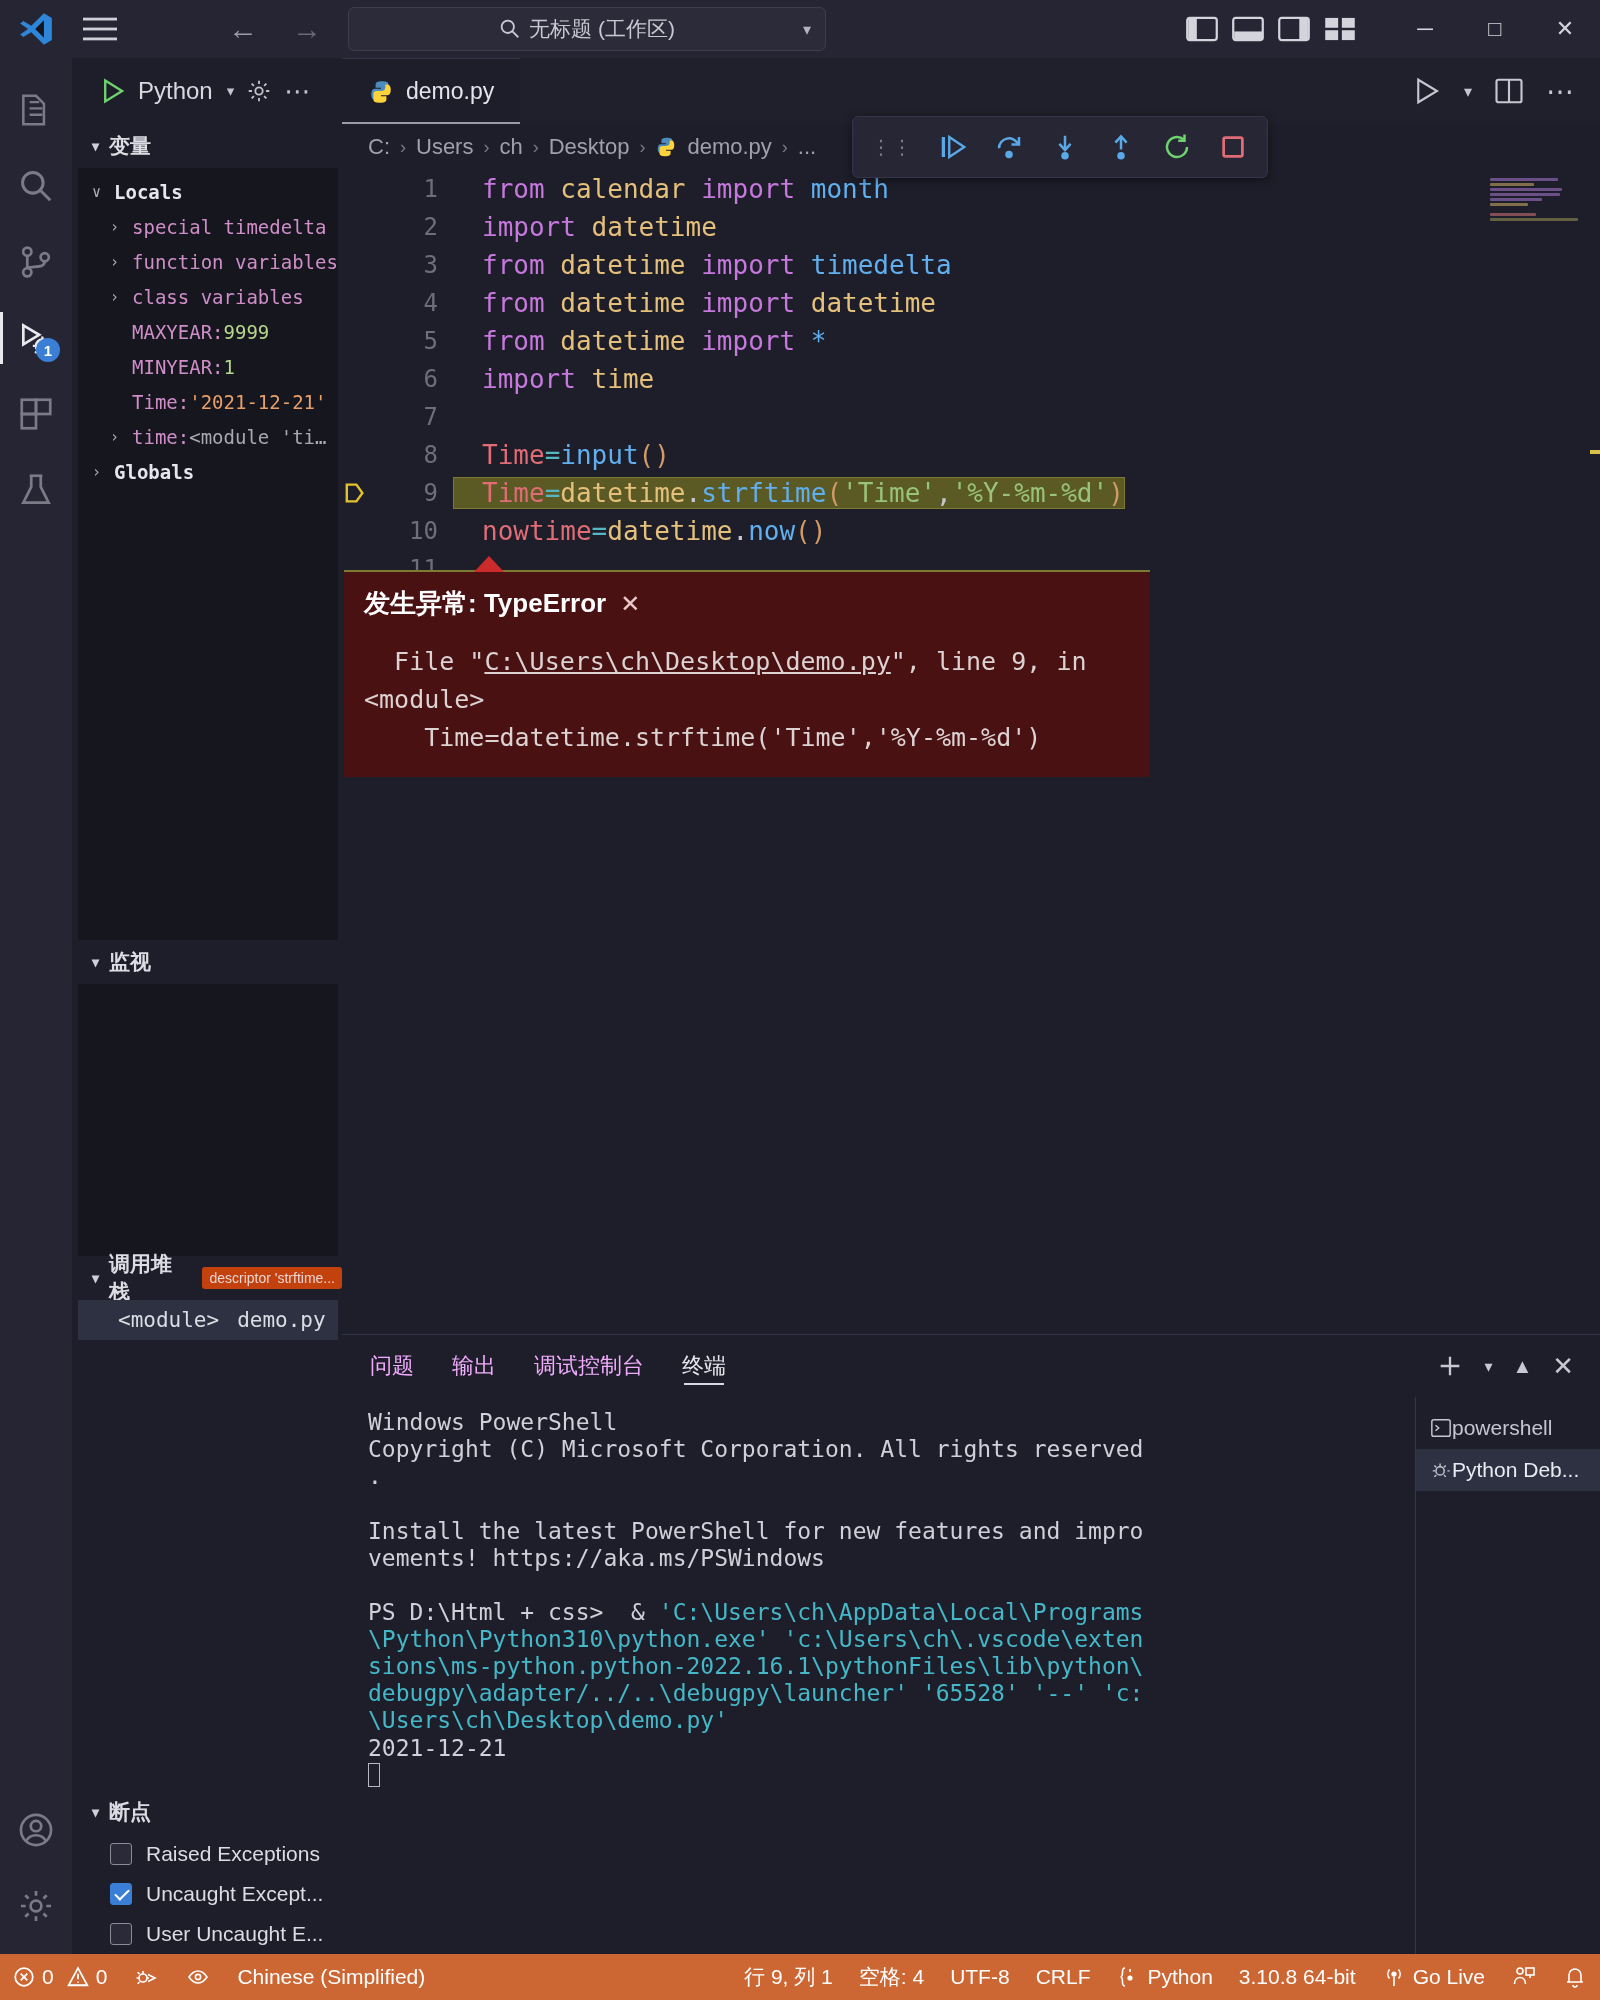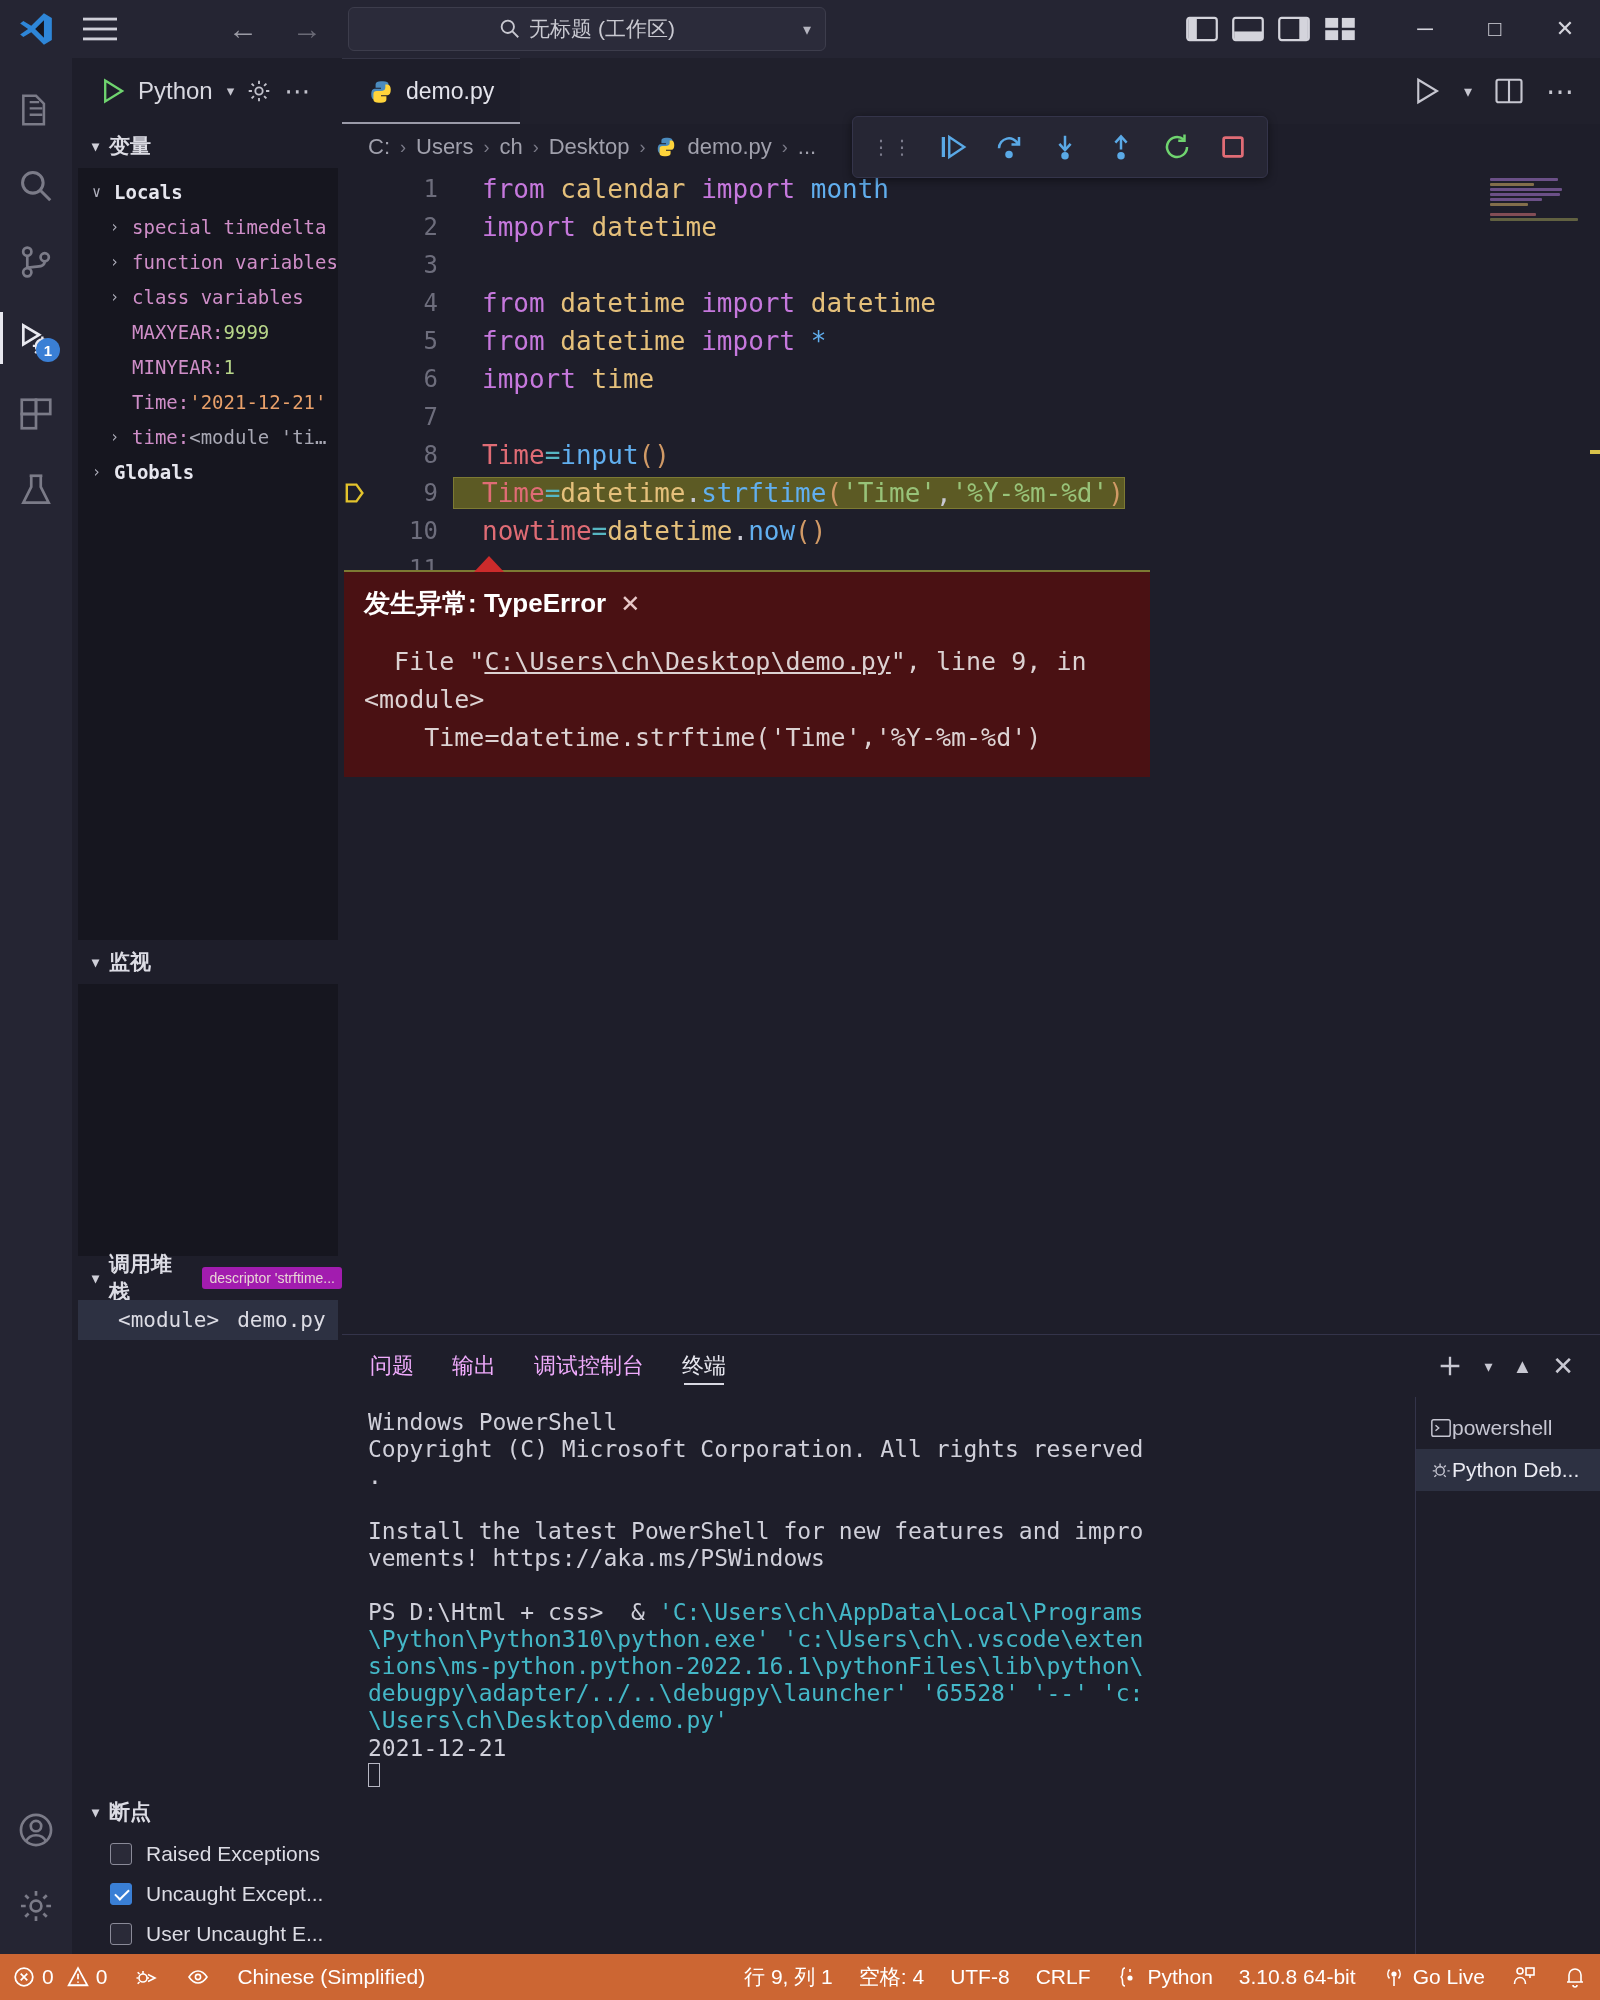--- a/index.html
+++ b/index.html
@@ -83,21 +83,21 @@
   .vmod { color: #a8a8b4; }
 
   .watch-body { background: #16161f; margin: 0 4px 0 6px; height: 272px; }
   .callstack-body { background: #1e1e2a; margin: 0 4px 0 6px; flex: 1 1 auto; min-height: 0;}
   .cs-row {
     height: 40px; background: #2d3142; display: flex; align-items: center;
     padding-left: 40px; gap: 18px; color: #dcdce4; font-size: 21px;
     font-family: "DejaVu Sans Mono", monospace;
   }
   .cs-badge {
-    background: #a21caf; color: #e8d5d5; font-size: 14px; padding: 3px 7px;
+    background: #c2410c; color: #e8d5d5; font-size: 14px; padding: 3px 7px;
     border-radius: 3px; font-family: "Liberation Sans", sans-serif; font-weight: normal;
     margin-left: 8px; white-space: nowrap;
   }
   .bp-body { background: #1e1e2a; margin: 0 4px 0 6px; }
   .bp-row { height: 40px; display: flex; align-items: center; gap: 14px; padding-left: 32px; color: #dcdce4; font-size: 21px; }
   .cbox { width: 22px; height: 22px; border: 1px solid #8a8a98; border-radius: 3px; background: #2a2a38; flex:0 0 22px;}
   .cbox.checked { background: #3a7fd5; border-color: #3a7fd5; position: relative; }
   .cbox.checked::after {
     content: ""; position: absolute; left: 7px; top: 2px; width: 6px; height: 12px;
     border: solid #fff; border-width: 0 2.5px 2.5px 0; transform: rotate(45deg);
@@ -484,21 +484,21 @@
           </span>
           <span>demo.py</span>
           <span class="bc-sep">›</span>
           <span>...</span>
         </div>
 
       <div class="codewrap">
         <div id="code-lines">
             <div class="codeline"><span class="glyph"></span><span class="gutter">1</span><span class="codetext"><span class="kw">from </span><span class="mod">calendar </span><span class="kw">import </span><span class="fn">month</span></span></div>
             <div class="codeline"><span class="glyph"></span><span class="gutter">2</span><span class="codetext"><span class="kw">import </span><span class="mod">datetime</span></span></div>
-            <div class="codeline"><span class="glyph"></span><span class="gutter">3</span></div>
+            <div class="codeline"><span class="glyph"></span><span class="gutter">3</span><span class="codetext"><span class="kw">from </span><span class="mod">datetime </span><span class="kw">import </span><span class="fn">timedelta</span></span></div>
             <div class="codeline"><span class="glyph"></span><span class="gutter">4</span><span class="codetext"><span class="kw">from </span><span class="mod">datetime </span><span class="kw">import </span><span class="mod">datetime</span></span></div>
             <div class="codeline"><span class="glyph"></span><span class="gutter">5</span><span class="codetext"><span class="kw">from </span><span class="mod">datetime </span><span class="kw">import </span><span class="fn">*</span></span></div>
             <div class="codeline"><span class="glyph"></span><span class="gutter">6</span><span class="codetext"><span class="kw">import </span><span class="mod">time</span></span></div>
             <div class="codeline"><span class="glyph"></span><span class="gutter">7</span><span class="codetext"></span></div>
             <div class="codeline"><span class="glyph"></span><span class="gutter">8</span><span class="codetext"><span class="var">Time</span><span class="op">=</span><span class="fn">input</span><span class="punc">()</span></span></div>
             <div class="codeline curline"><span class="glyph"><svg width="24" height="24" viewBox="0 0 20 20">
                   <path d="M4 3 L12 3 L17 10 L12 17 L4 17 Z" fill="none" stroke="#e3c32c" stroke-width="2"></path>
                 </svg></span><span class="gutter">9</span><span class="codetext"><span class="var">Time</span><span class="op">=</span><span class="mod">datetime</span><span class="plain">.</span><span class="fn">strftime</span><span class="punc">(</span><span class="str">'Time'</span><span class="plain">,</span><span class="str">'%Y-%m-%d'</span><span class="punc">)</span></span></div>
             <div class="codeline"><span class="glyph"></span><span class="gutter">10</span><span class="codetext"><span class="var">nowtime</span><span class="op">=</span><span class="mod">datetime</span><span class="plain">.</span><span class="fn">now</span><span class="punc">()</span></span></div>
             <div class="codeline"><span class="glyph"></span><span class="gutter">11</span><span class="codetext"></span></div>

